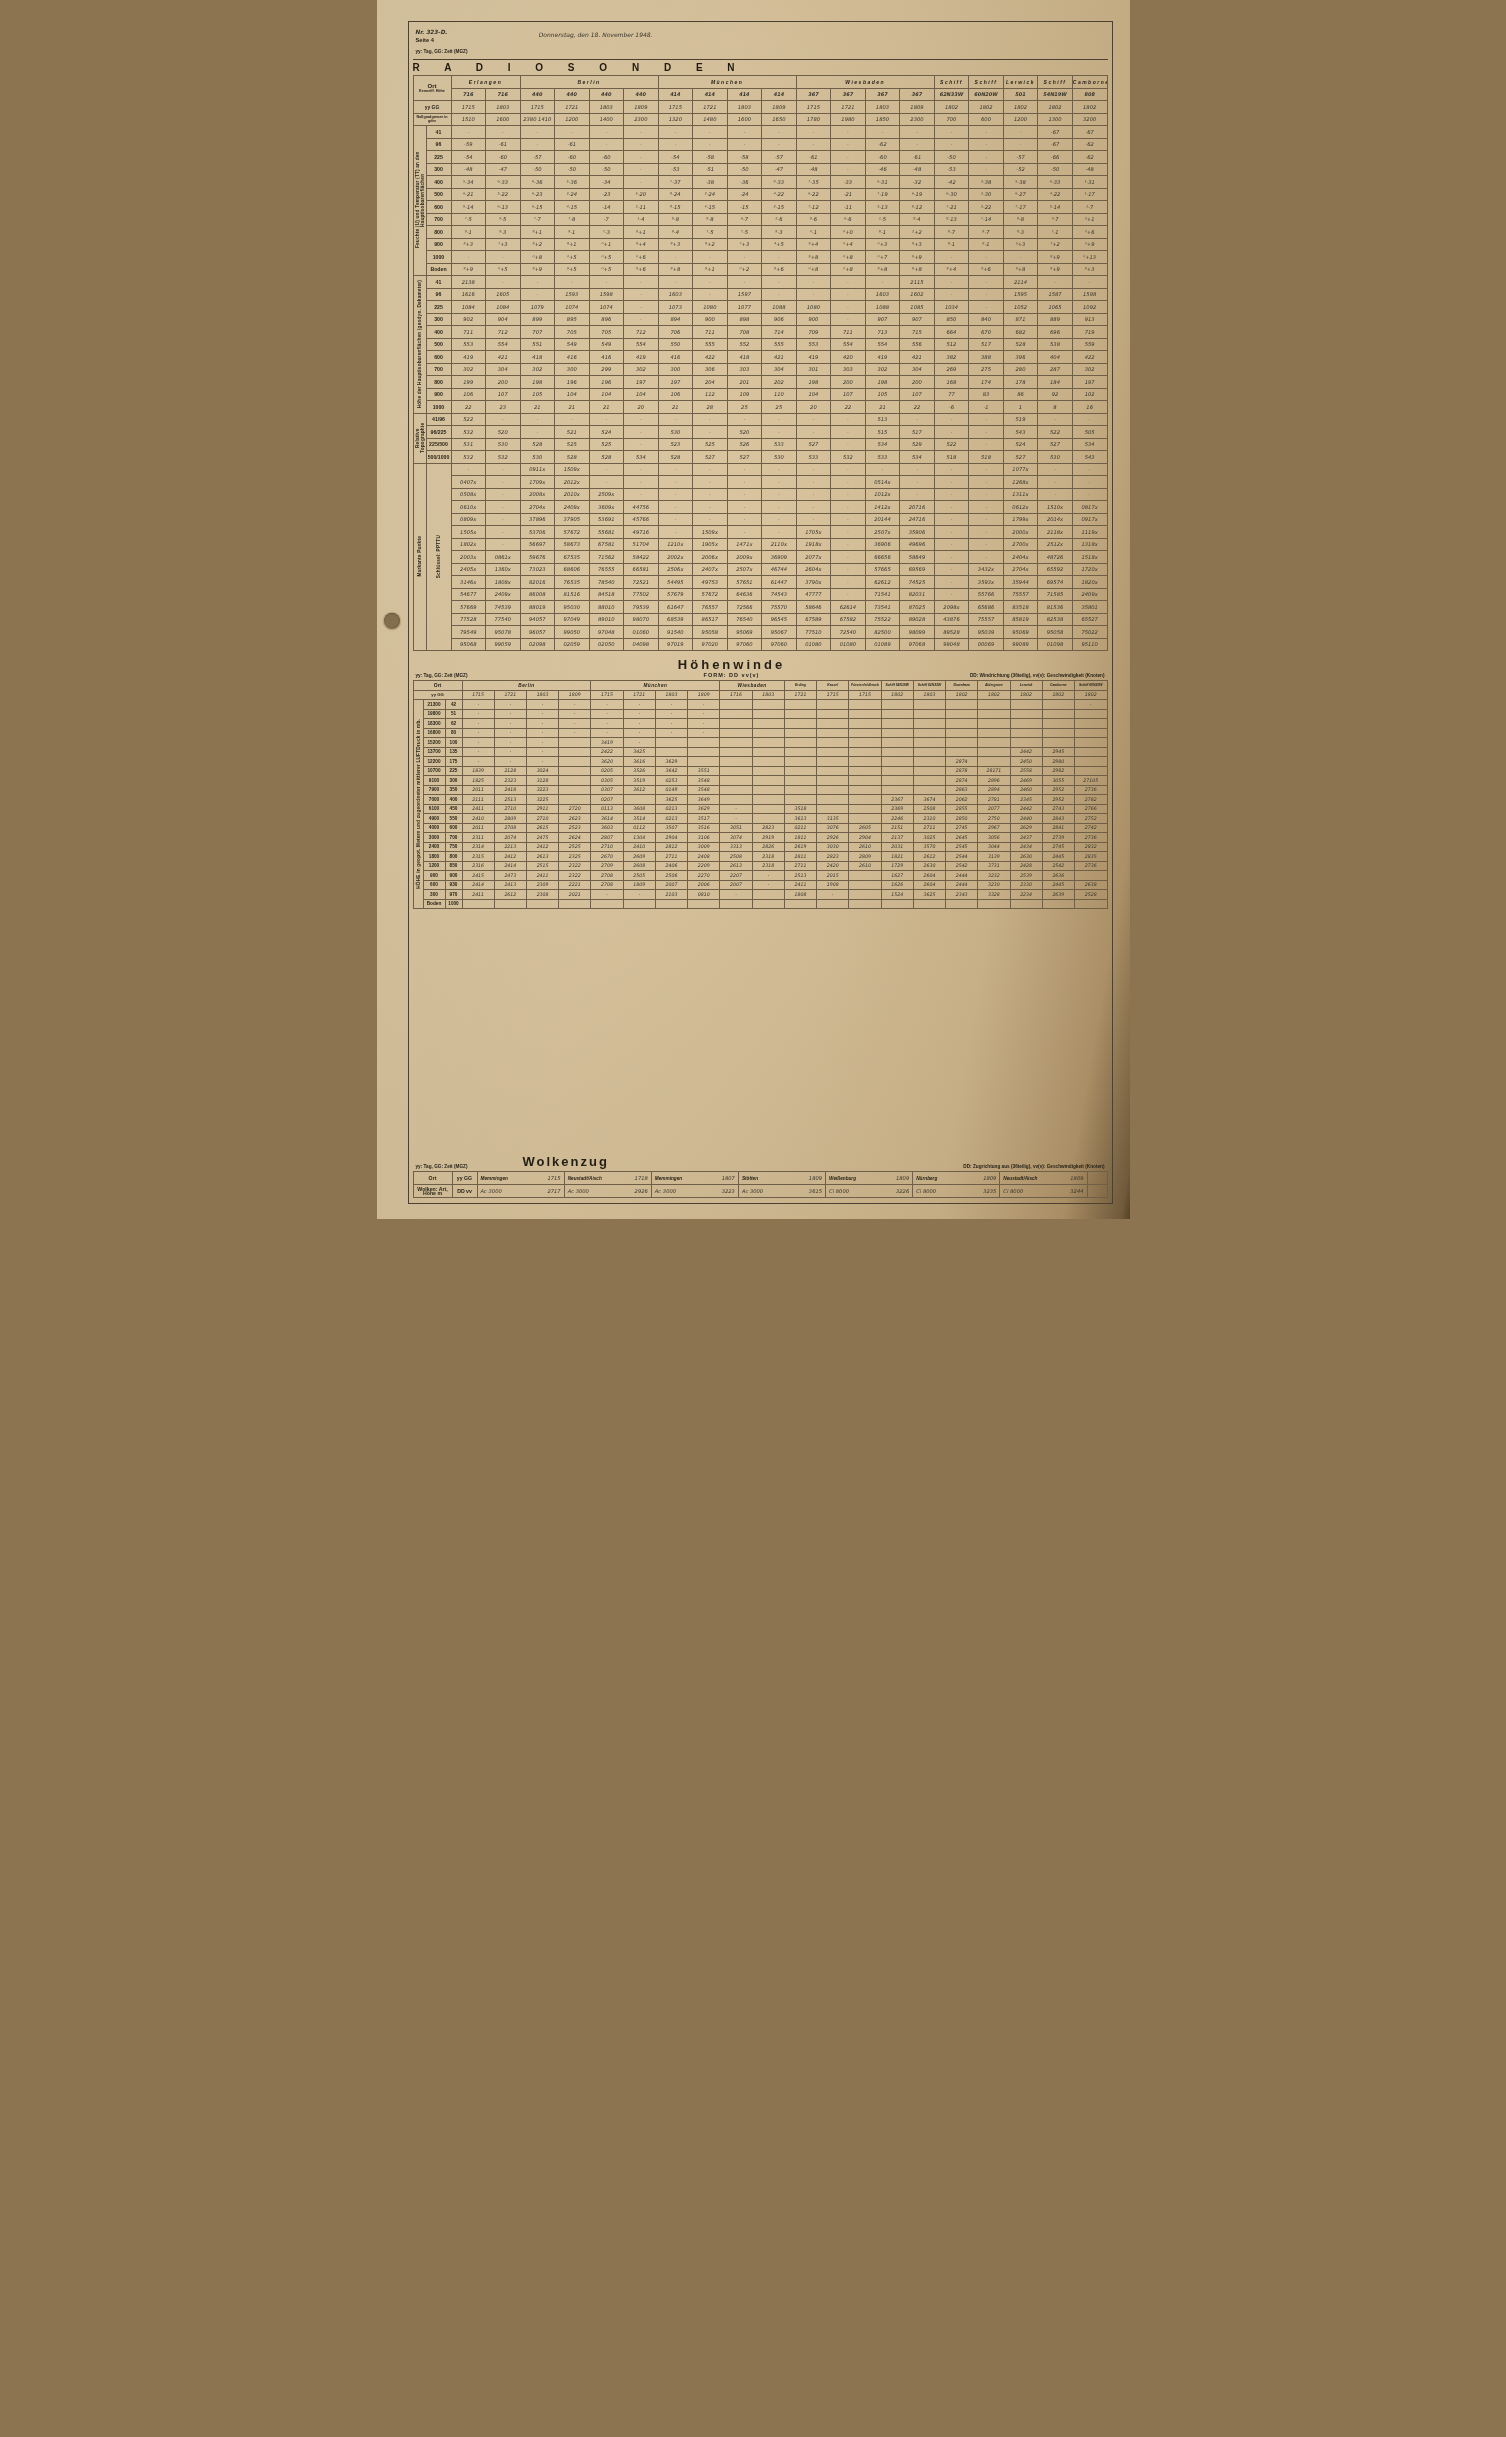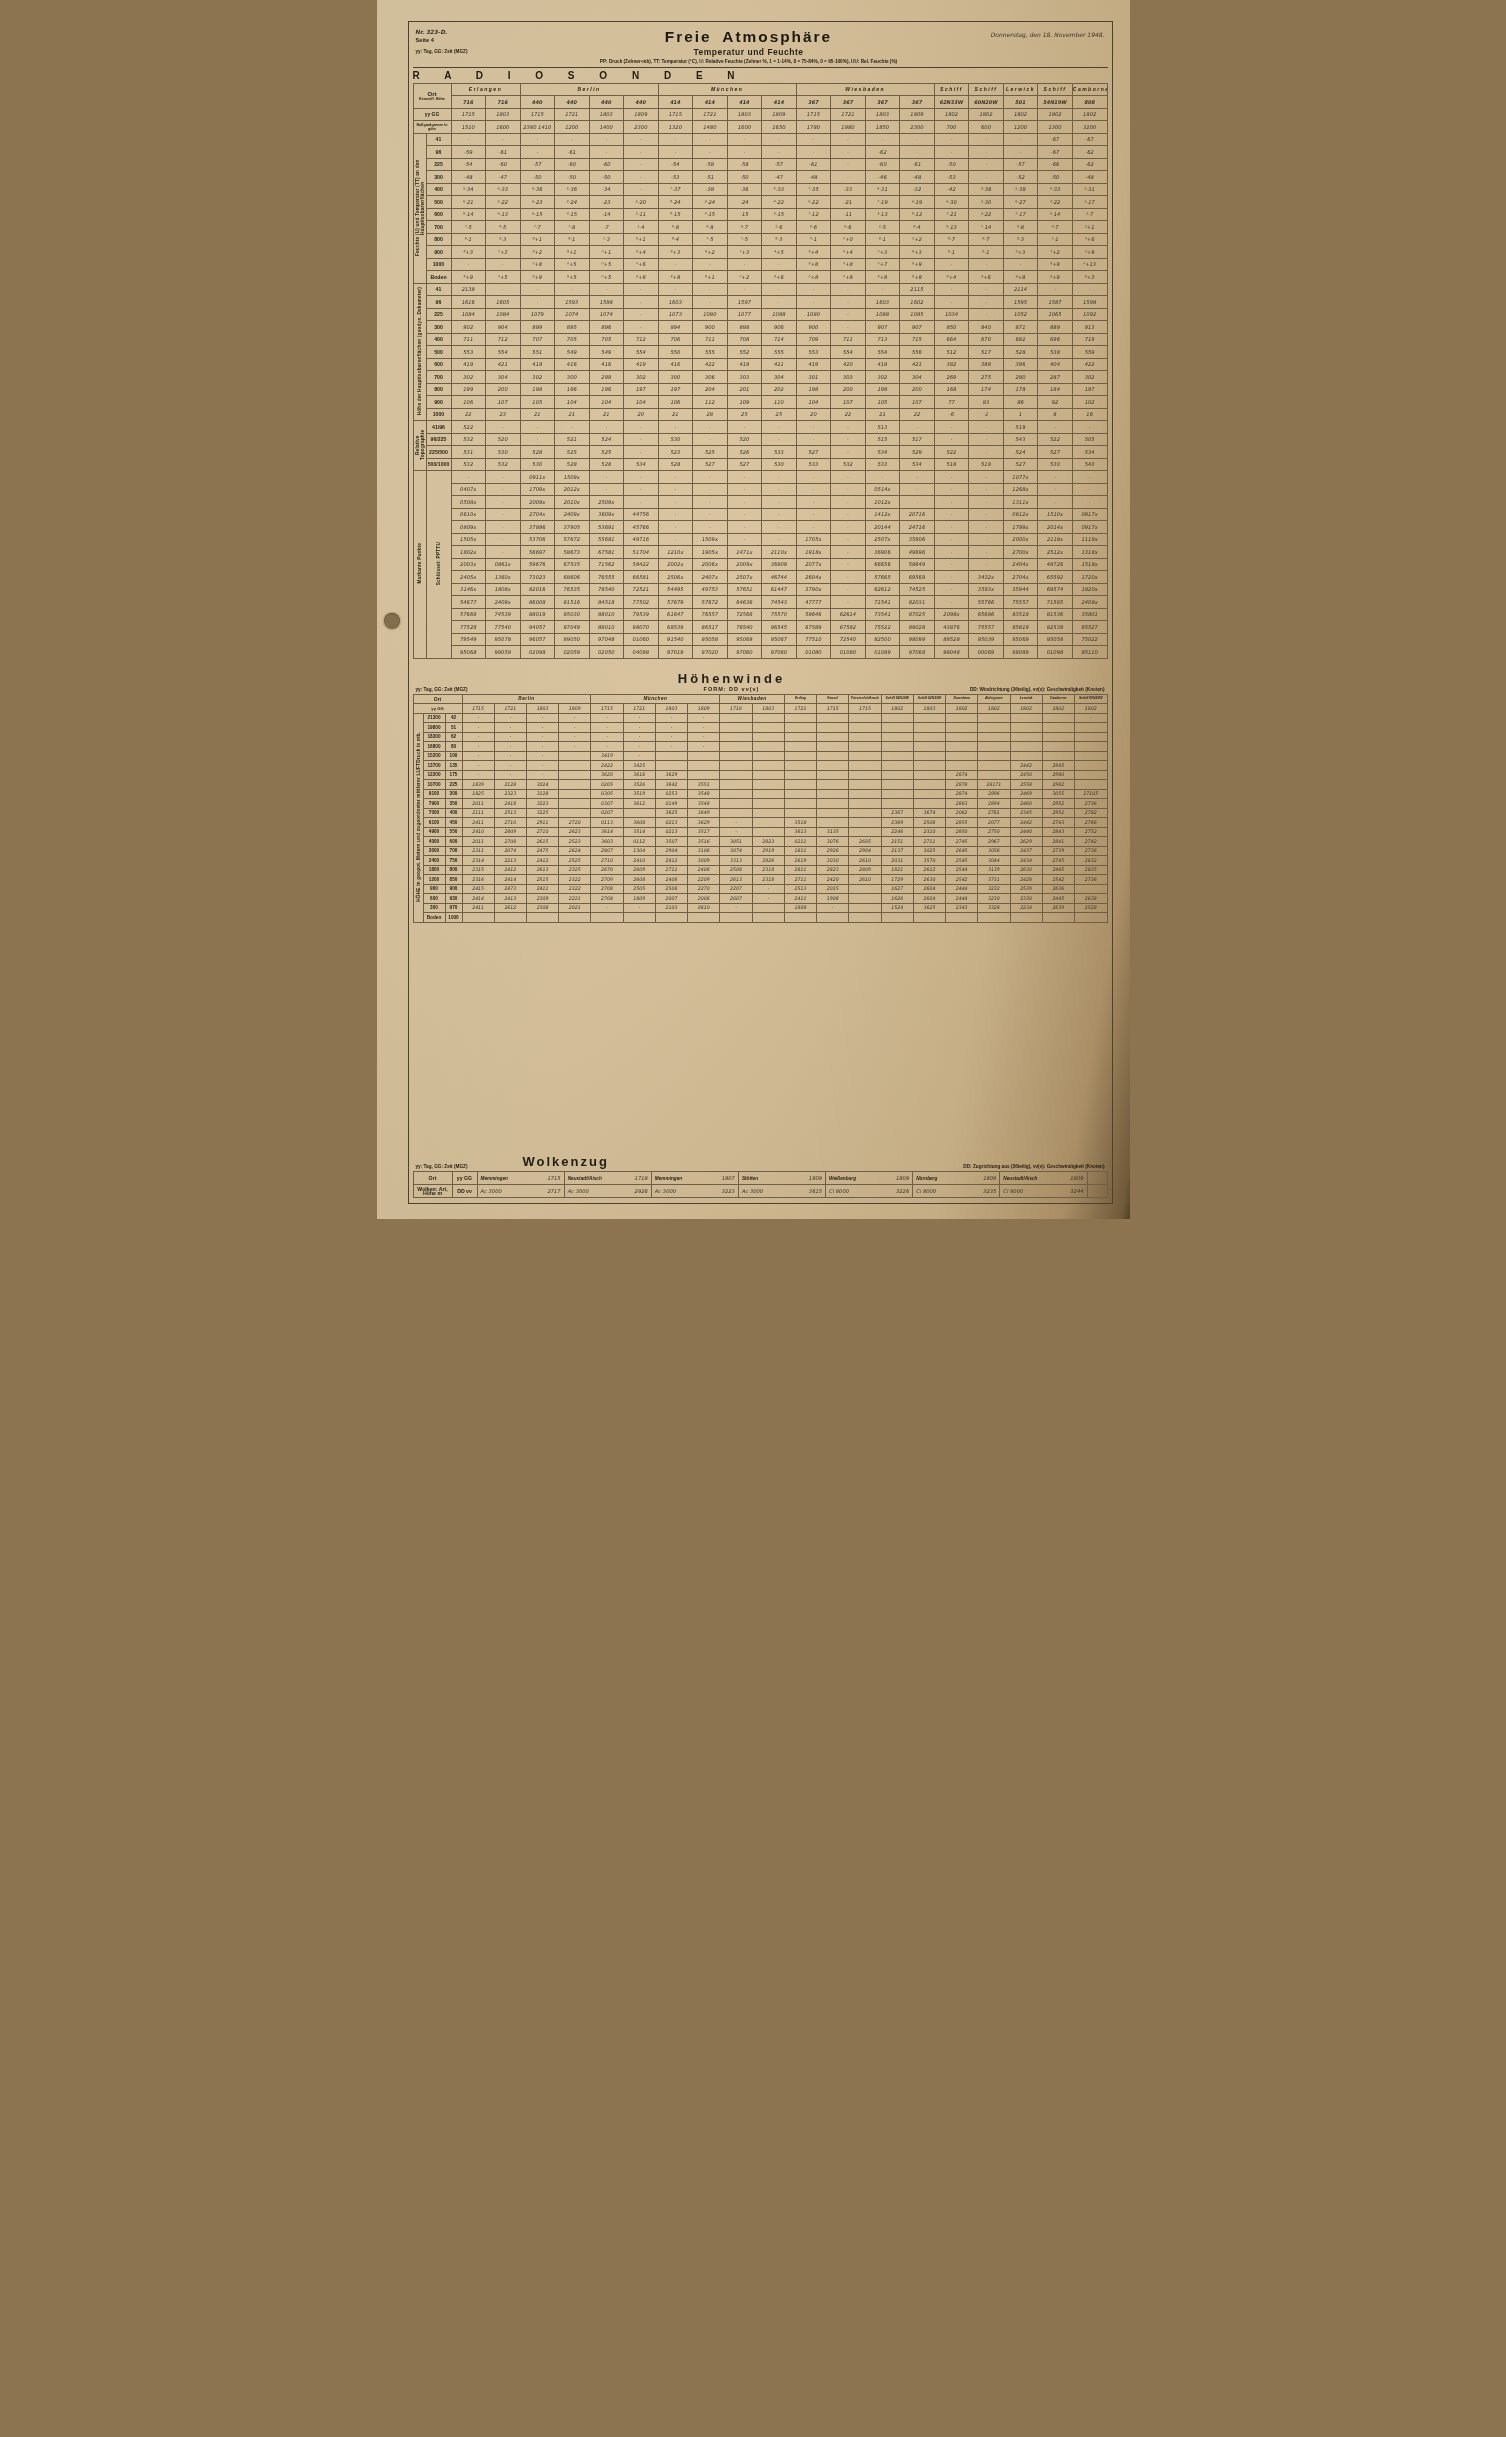--- a/index.html
+++ b/index.html
@@ -48,21 +48,21 @@
   .rl{font-weight:bold;font-size:4.5px;text-align:center}
   .rl.tiny{font-size:3.7px;line-height:4px;white-space:normal}
   .lvl{font-weight:bold;font-size:5px}
   .rotcell{vertical-align:middle;padding:0.5px}
   .vlab{display:inline-block;writing-mode:vertical-rl;transform:rotate(180deg);
     font-size:4.7px;font-weight:bold;letter-spacing:0.2px;line-height:5px;
     white-space:normal;max-height:100%;color:#2a251b;font-style:normal}
   tr.blk-top th,tr.blk-top td{border-top:1px solid #4c4030}
 
   
-  .hwsec{margin-top:11px}
+  .hwsec{margin-top:5px}
   .hw-titlebar{display:flex;align-items:flex-end;padding:1px 3px 2px}
   .hw-left{width:107px;font-size:4.7px;font-weight:bold;align-self:flex-end}
   .hw-center{flex:1;text-align:center}
   .hw-title{font-size:13px;font-weight:bold;letter-spacing:3px}
   .hw-form{font-size:5.5px;font-weight:bold;letter-spacing:1px}
   .hw-right{width:164px;text-align:right;font-size:4.7px;font-weight:bold;align-self:flex-end}
   .hwt{border:1px solid #4c4030}
   .hwt th,.hwt td{height:9.5px;font-size:4.7px}
   .hwt thead{border-bottom:1px solid #4c4030}
   .hw-station{font-style:italic;font-weight:bold;font-size:4.5px;letter-spacing:0.5px}
@@ -92,25 +92,20 @@
 
 <div class="scan">
   <div class="hole"></div>
   <div class="frame">
 
     <header class="hdr">
       <div class="hdr-left">
         <div class="hw">Nr. 323-D.</div>
         <div>Seite 4</div>
         <div class="tnote">yy: Tag, GG: Zeit (MGZ)</div>
-      </div>
-      <div class="hdr-mid">
-        <div class="title">Freie Atmosphäre</div>
-        <div class="subtitle">Temperatur und Feuchte</div>
-        <div class="legend">PP: Druck (Zehner-mb), TT: Temperatur (°C), U: Relative Feuchte (Zehner %, 1 = 1-14%, 8 = 75-84%, 0 = 95-100%), UU: Rel. Feuchte (%)</div>
       </div>
       <div class="hdr-right hw">Donnerstag, den 18. November 1948.</div>
     </header>
 
     <div class="rs-head">R A D I O S O N D E N</div>
 
     <table class="rs">
       <colgroup>
         <col style="width:13px">
           <col style="width:25px">

